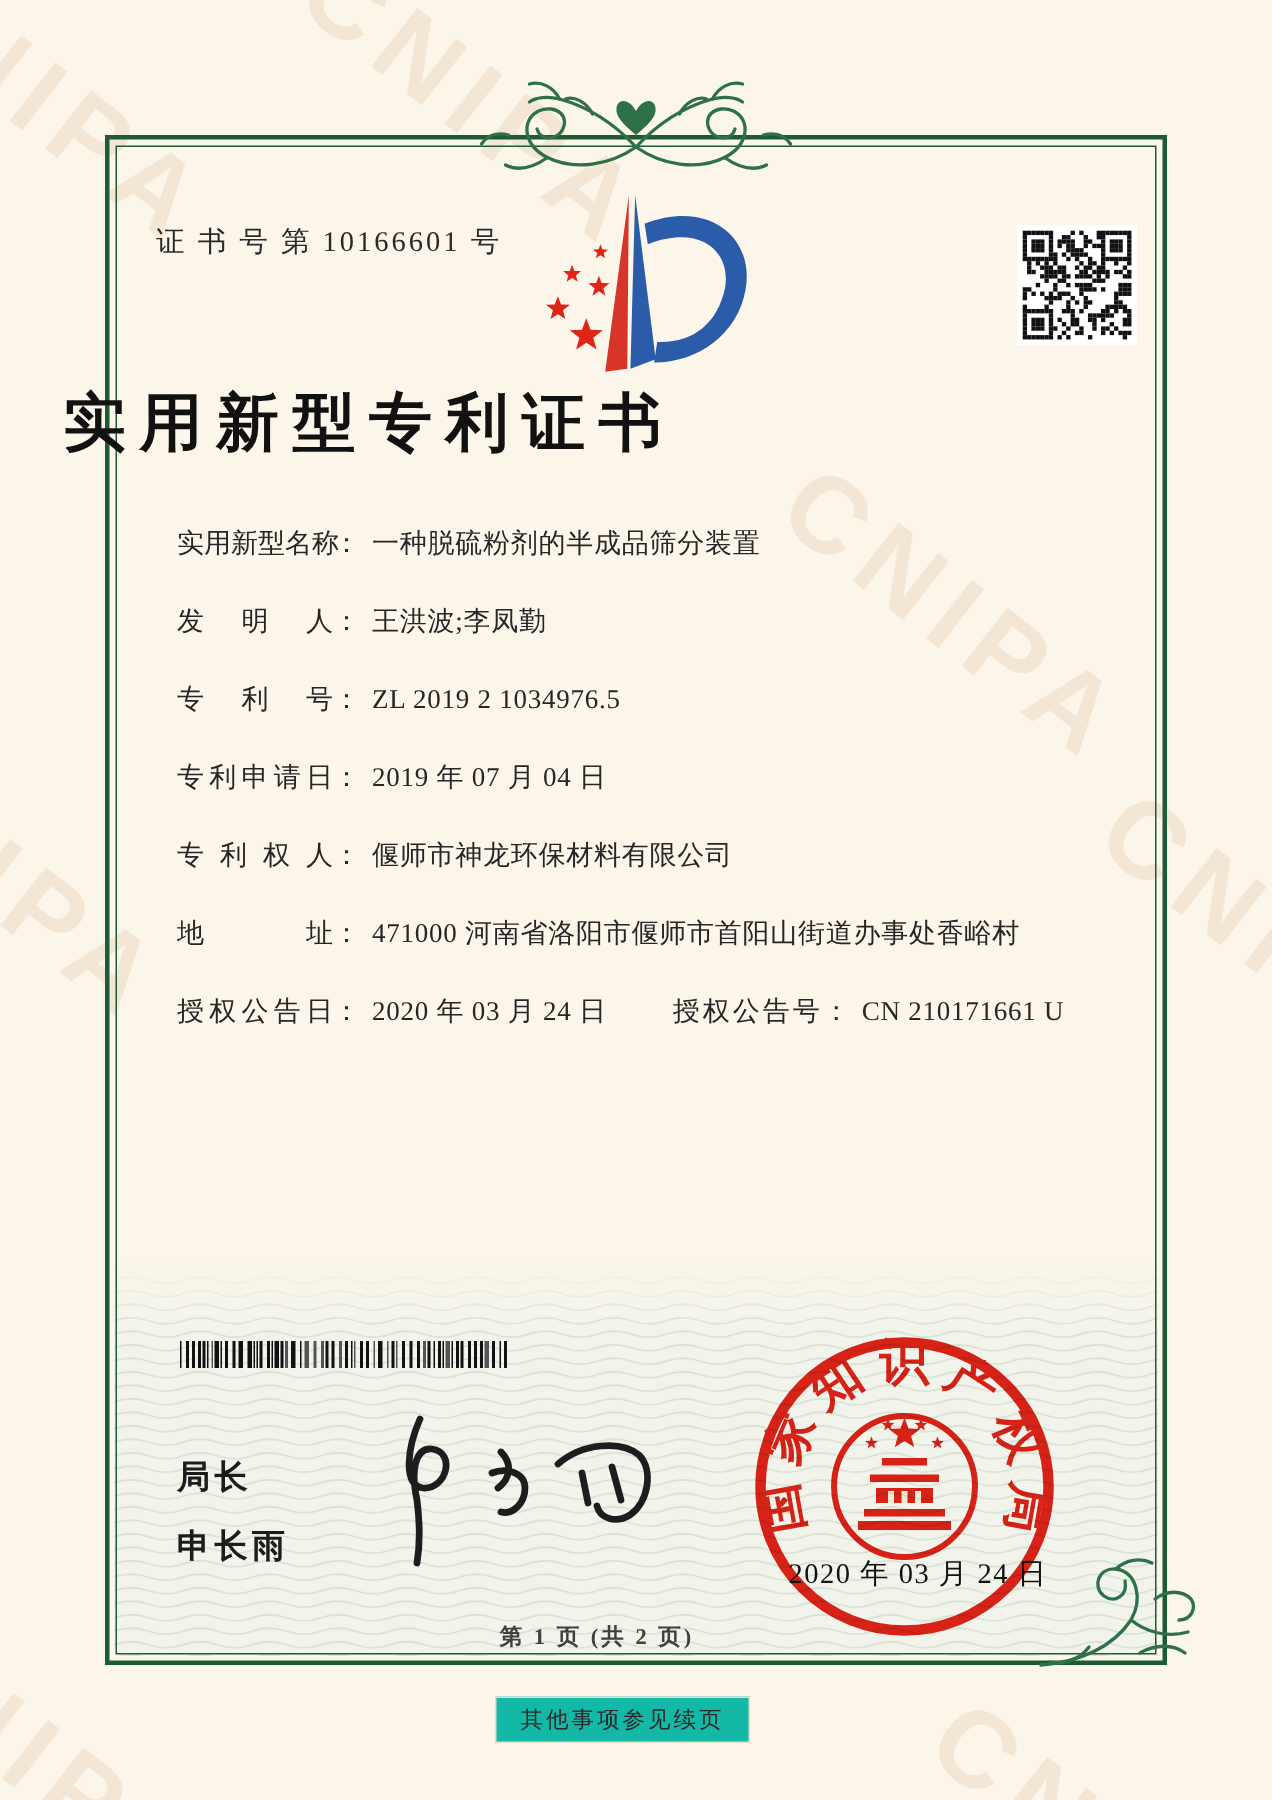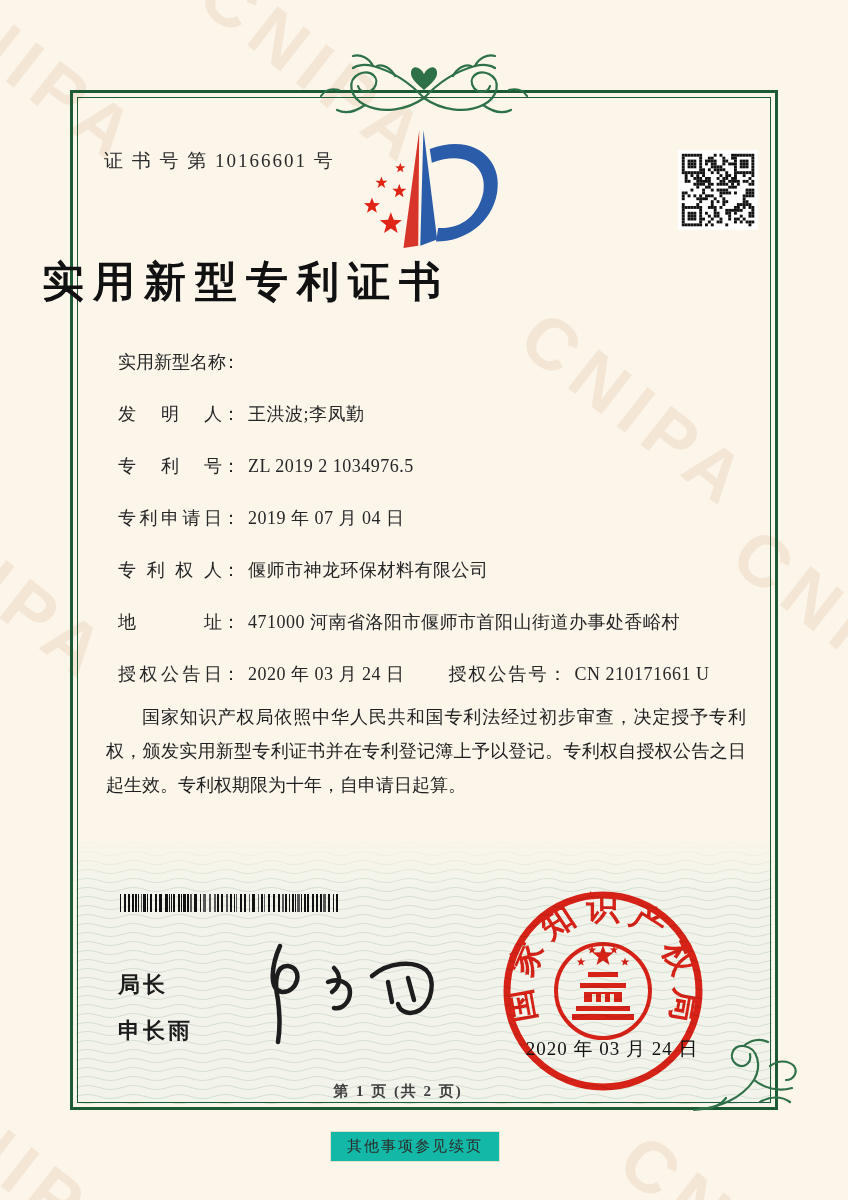--- a/index.html
+++ b/index.html
@@ -455,20 +455,21 @@
       <rect x="47.3" y="73.4" width="2.9" height="2.9" fill="#111"></rect>
       <rect x="70.5" y="73.4" width="2.9" height="2.9" fill="#111"></rect>
     </svg>
 
   <div class="title">实用新型专利证书</div>
 
   <div class="fields">
     <div class="frow">
       <span class="flabel">实用新型名称</span>
         <span class="fcolon">：</span>
+      <span class="fval">一种脱硫粉剂的半成品筛分装置</span>
     </div>
     <div class="frow">
       <span class="flabel">发明人</span>
         <span class="fcolon">：</span>
       <span class="fval">王洪波;李凤勤</span>
     </div>
     <div class="frow">
       <span class="flabel">专利号</span>
         <span class="fcolon">：</span>
       <span class="fval">ZL 2019 2 1034976.5</span>
@@ -494,21 +495,20 @@
       <span class="fval">2020 年 03 月 24 日</span>
       <span class="fpair2">
         <span class="flabel2">授权公告号</span>
           <span class="fcolon">：</span>
         <span class="fval">CN 210171661 U</span>
       </span>
     </div>
   </div>
 
   <div class="paras">
-    <p>国家知识产权局依照中华人民共和国专利法经过初步审查，决定授予专利权，颁发实用新型专利证书并在专利登记簿上予以登记。专利权自授权公告之日起生效。专利权期限为十年，自申请日起算。</p>
   </div>
 
   <svg class="barcode" width="218" height="18" id="barcode-svg">
       <rect x="0" y="0" width="1" height="18" fill="#111"></rect>
       <rect x="4" y="0" width="2" height="18" fill="#111"></rect>
       <rect x="8" y="0" width="2" height="18" fill="#111"></rect>
       <rect x="12" y="0" width="2" height="18" fill="#111"></rect>
       <rect x="15" y="0" width="2" height="18" fill="#111"></rect>
       <rect x="18" y="0" width="1" height="18" fill="#111"></rect>
       <rect x="21" y="0" width="1" height="18" fill="#555"></rect>

